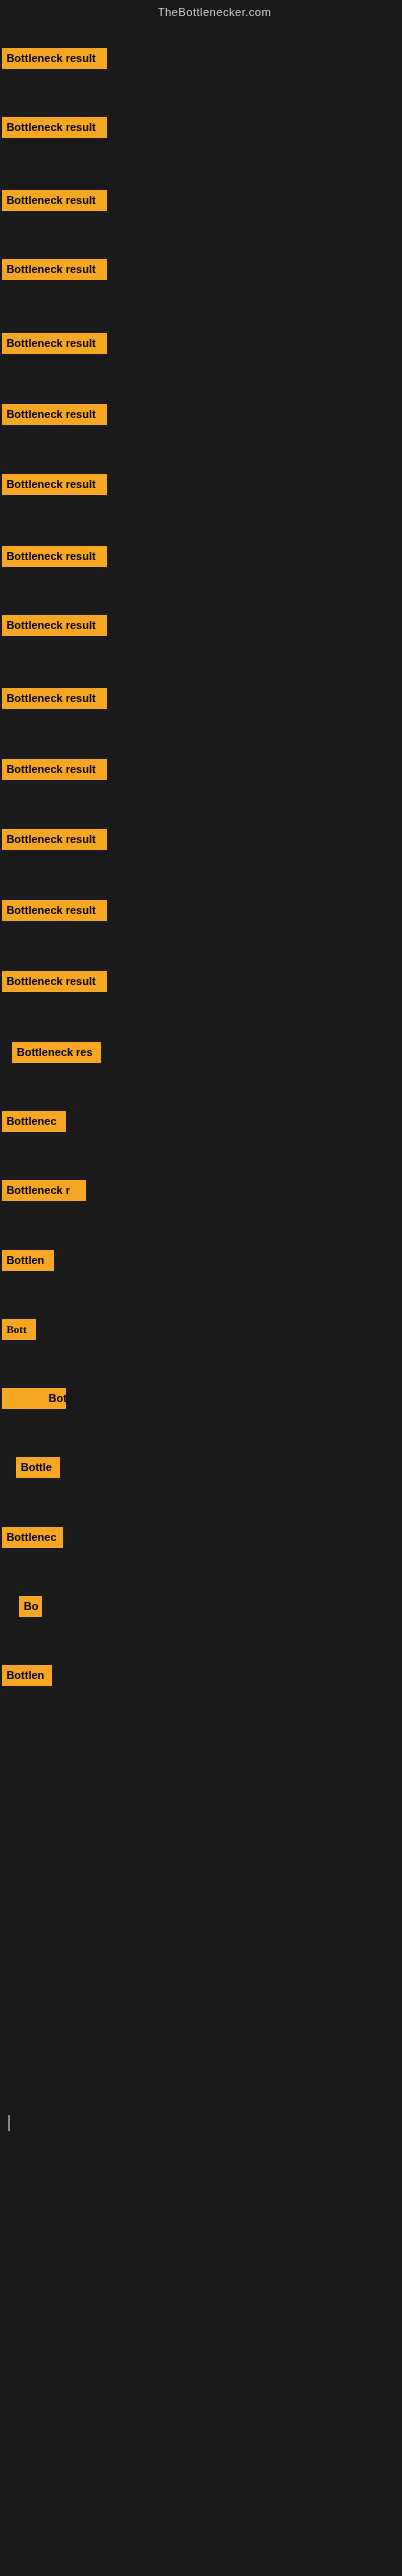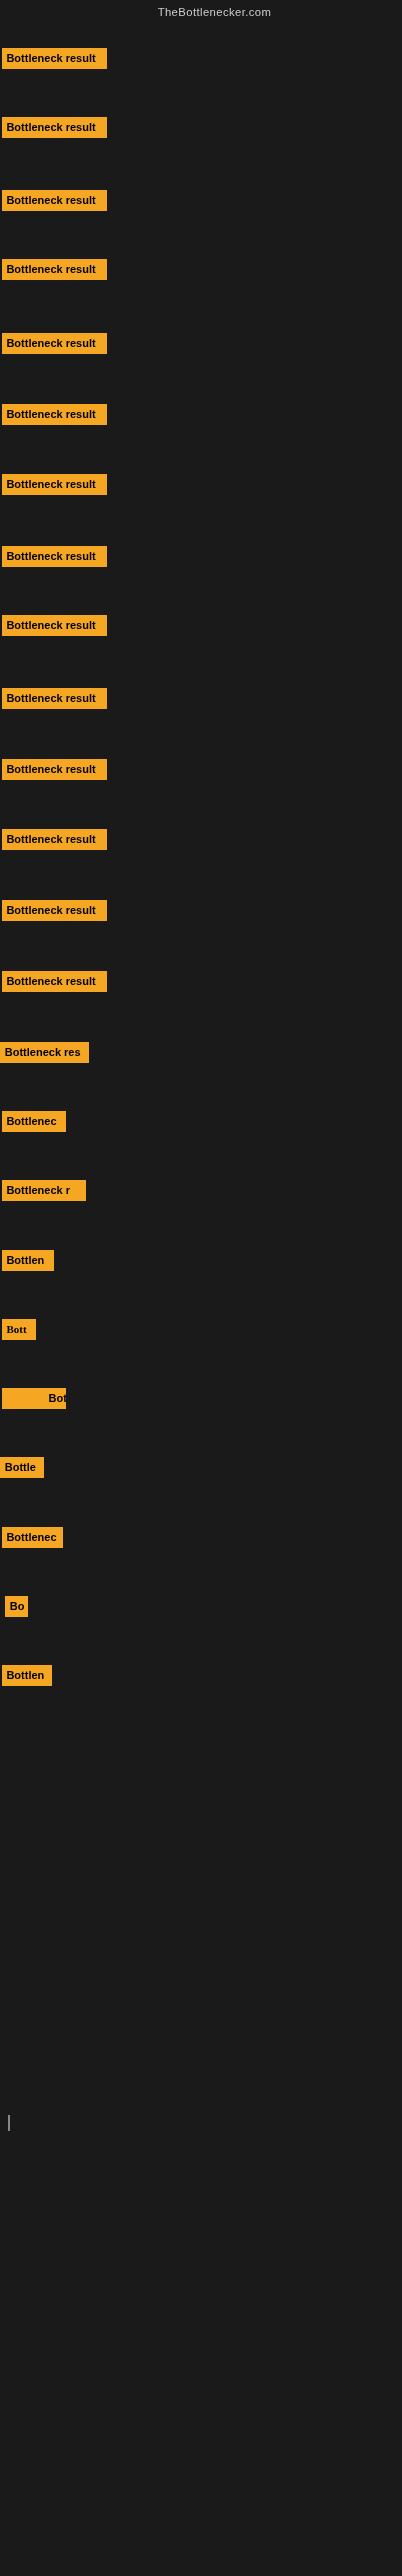--- a/index.html
+++ b/index.html
@@ -64,28 +64,28 @@
     <div style="position: absolute; top: 307px; left: 0px; padding: 4px 1.6px;"><div class="bottleneck-bar" style="width: 105px;">Bottleneck result</div></div>
     <div style="position: absolute; top: 378px; left: 0px; padding: 4px 1.6px;"><div class="bottleneck-bar" style="width: 105px;">Bottleneck result</div></div>
     <div style="position: absolute; top: 448px; left: 0px; padding: 4px 1.6px;"><div class="bottleneck-bar" style="width: 105px;">Bottleneck result</div></div>
     <div style="position: absolute; top: 520px; left: 0px; padding: 4px 1.6px;"><div class="bottleneck-bar" style="width: 105px;">Bottleneck result</div></div>
     <div style="position: absolute; top: 589px; left: 0px; padding: 4px 1.6px;"><div class="bottleneck-bar" style="width: 105px;">Bottleneck result</div></div>
     <div style="position: absolute; top: 662px; left: 0px; padding: 4px 1.6px;"><div class="bottleneck-bar" style="width: 105px;">Bottleneck result</div></div>
     <div style="position: absolute; top: 733px; left: 0px; padding: 4px 1.6px;"><div class="bottleneck-bar" style="width: 105px;">Bottleneck result</div></div>
     <div style="position: absolute; top: 803px; left: 0px; padding: 4px 1.6px;"><div class="bottleneck-bar" style="width: 105px;">Bottleneck result</div></div>
     <div style="position: absolute; top: 874px; left: 0px; padding: 4px 1.6px;"><div class="bottleneck-bar" style="width: 105px;">Bottleneck result</div></div>
     <div style="position: absolute; top: 945px; left: 0px; padding: 4px 1.6px;"><div class="bottleneck-bar" style="width: 105px;">Bottleneck result</div></div>
-    <div style="position: absolute; top: 1016px; left: 0px; padding: 4px 0;"><div class="bottleneck-bar" style="width: 89px;">Bottleneck res</div></div>
+    <div style="position: absolute; top: 1016px; left: 12px; padding: 4px 0;"><div class="bottleneck-bar" style="width: 89px;">Bottleneck res</div></div>
     <div style="position: absolute; top: 1085px; left: 0px; padding: 4px 1.6px;"><div class="bottleneck-bar" style="width: 64px;">Bottlenec</div></div>
     <div style="position: absolute; top: 1154px; left: 0px; padding: 4px 1.6px;"><div class="bottleneck-bar" style="width: 84px;">Bottleneck r</div></div>
     <div style="position: absolute; top: 1224px; left: 0px; padding: 4px 1.6px;"><div class="bottleneck-bar" style="width: 52px;">Bottlen</div></div>
     <div style="position: absolute; top: 1293px; left: 0px; padding: 4px 1.6px;"><div class="bottleneck-bar" style="width: 34px; font-family: Liberation Serif, serif;">Bott</div></div>
     <div style="position: absolute; top: 1362px; left: 0px; padding: 4px 1.6px;"><div class="bottleneck-bar" style="width: 64px; padding-left: 47px;">Bottlene</div></div>
-    <div style="position: absolute; top: 1431px; left: 0px; padding: 4px 0;"><div class="bottleneck-bar" style="width: 44px;">Bottle</div></div>
+    <div style="position: absolute; top: 1431px; left: 0px; padding: 4px 16px;"><div class="bottleneck-bar" style="width: 44px;">Bottle</div></div>
     <div style="position: absolute; top: 1501px; left: 0px; padding: 4px 1.6px;"><div class="bottleneck-bar" style="width: 61px;">Bottlenec</div></div>
-    <div style="position: absolute; top: 1570px; left: 0px; padding: 4px 5px;"><div class="bottleneck-bar" style="width: 22.5px;">Bo</div></div>
+    <div style="position: absolute; top: 1570px; left: 0px; padding: 4px 19px;"><div class="bottleneck-bar" style="width: 22.5px;">Bo</div></div>
     <div style="position: absolute; top: 1639px; left: 0px; padding: 4px 1.6px;"><div class="bottleneck-bar" style="width: 50px;">Bottlen</div></div>
   </div>
 
 <div class="bottom-section">
   <div class="cursor-line"></div>
 </div>
 
 
 </body></html>

